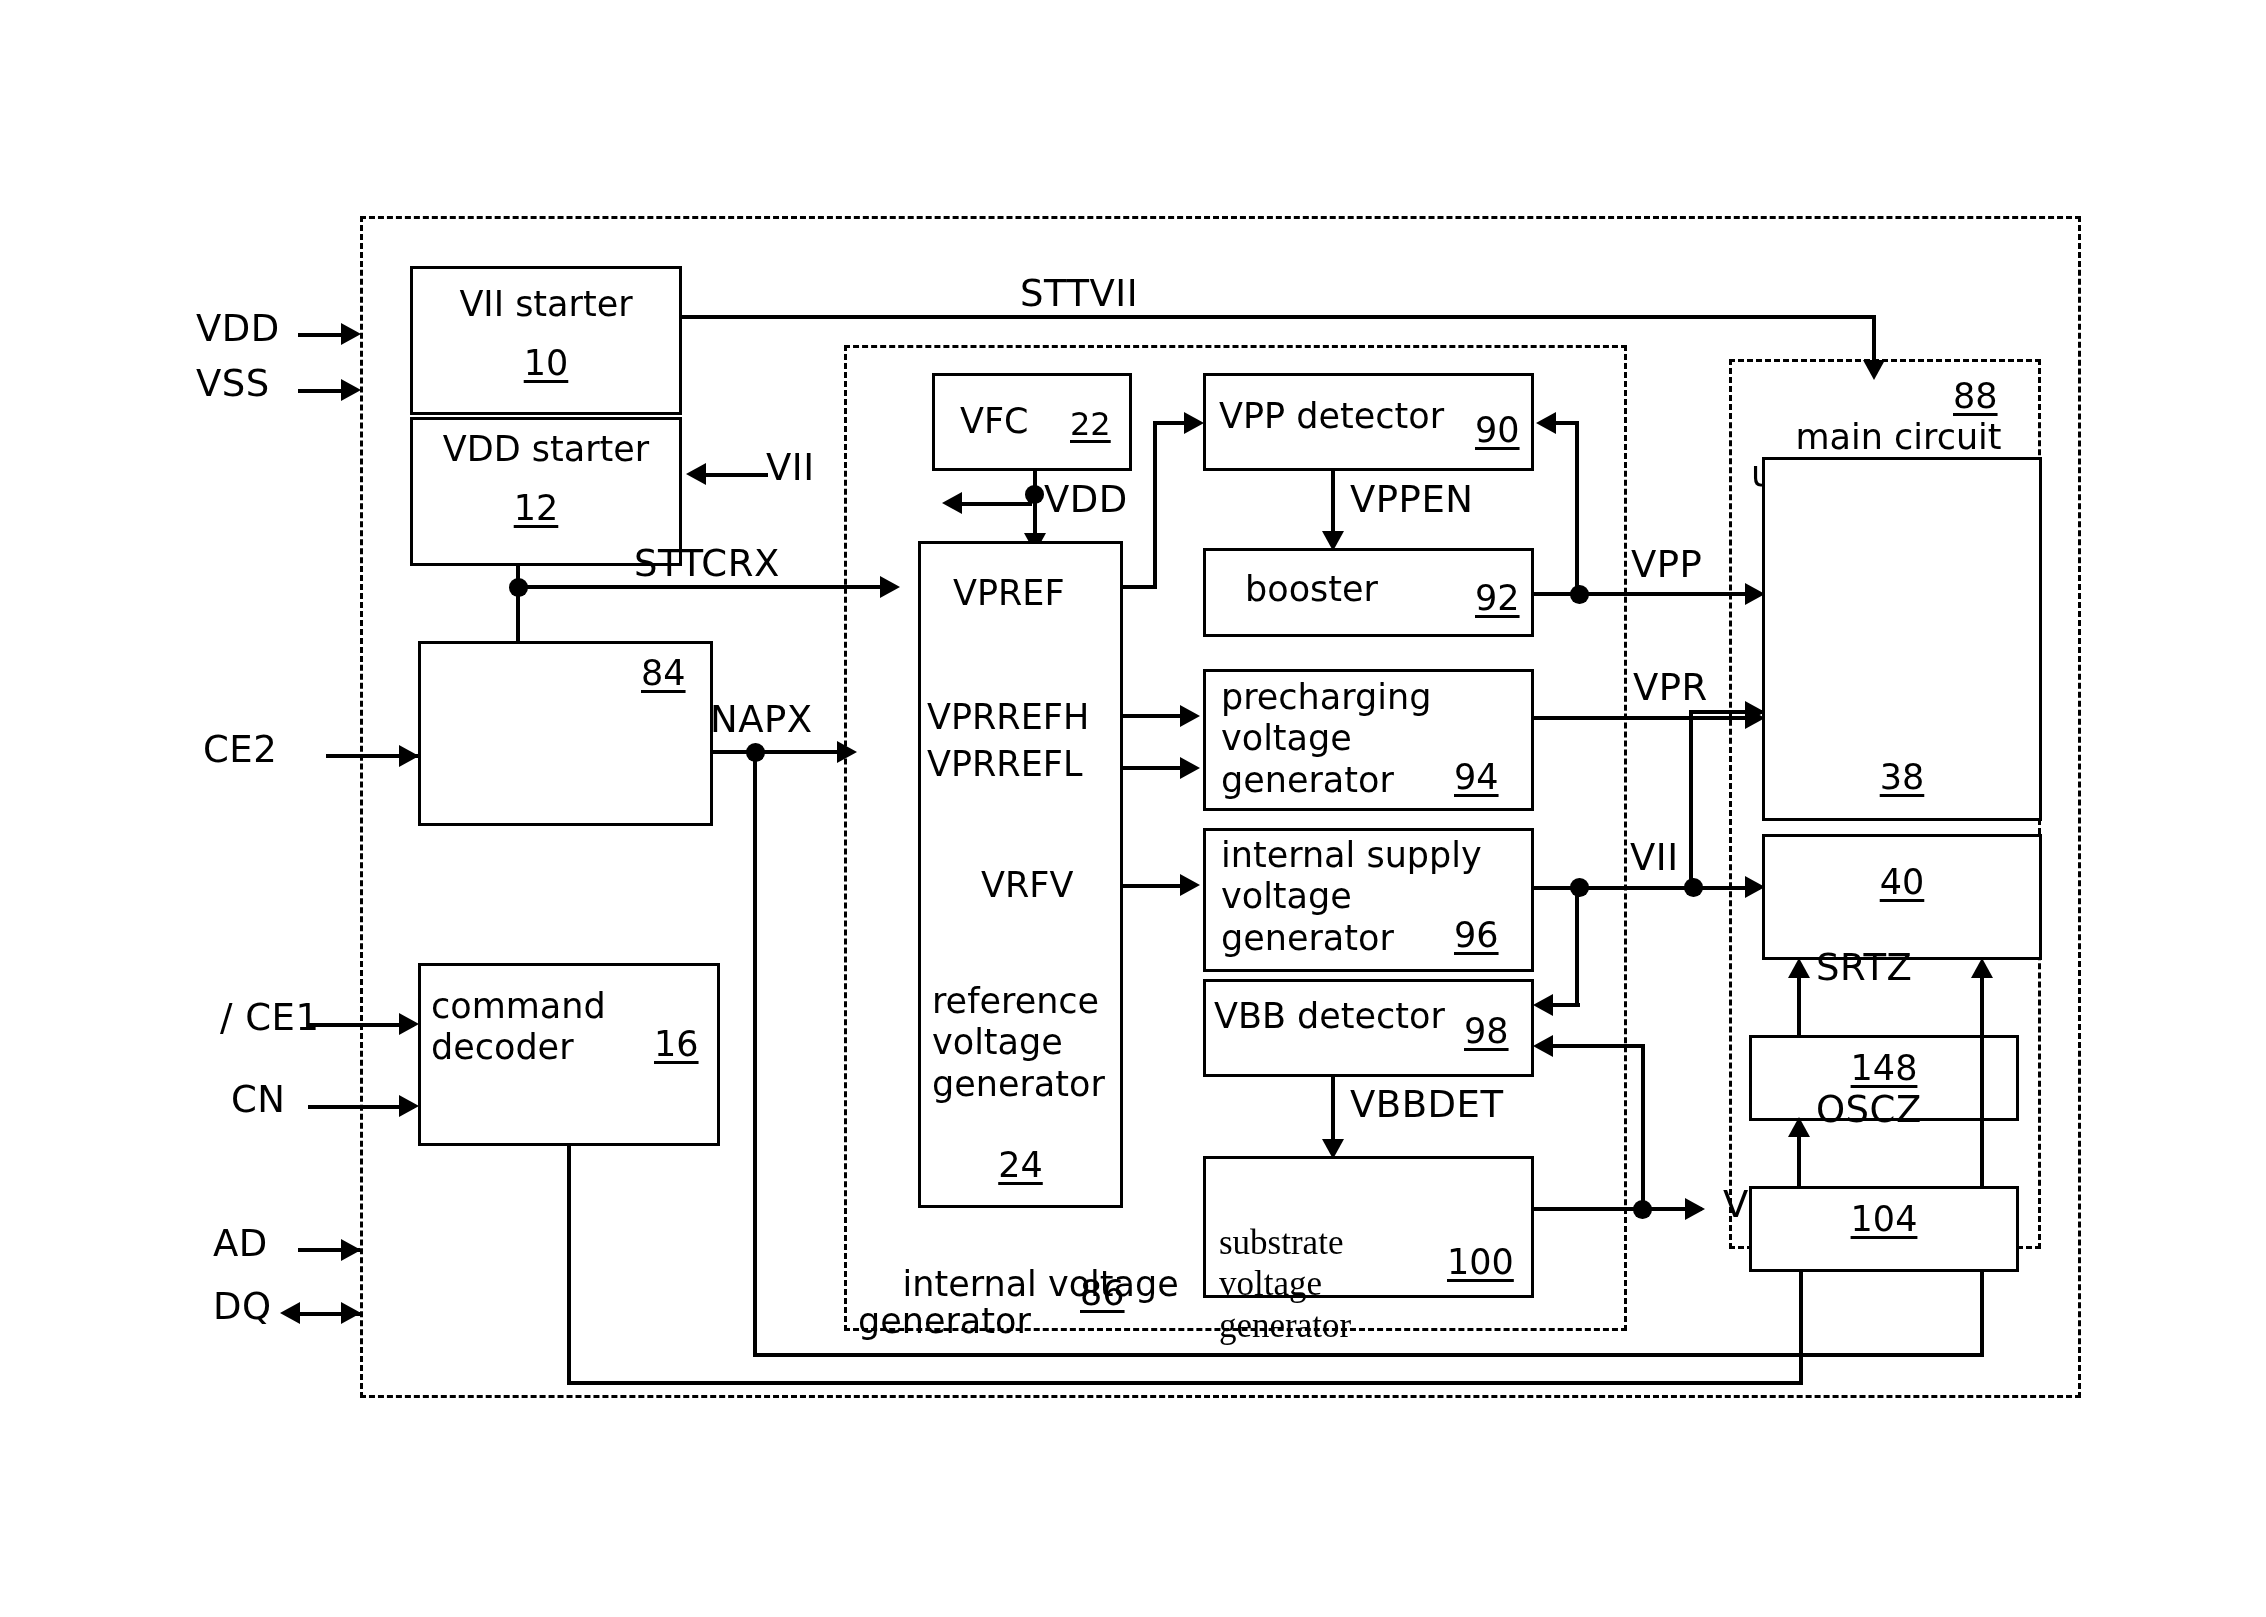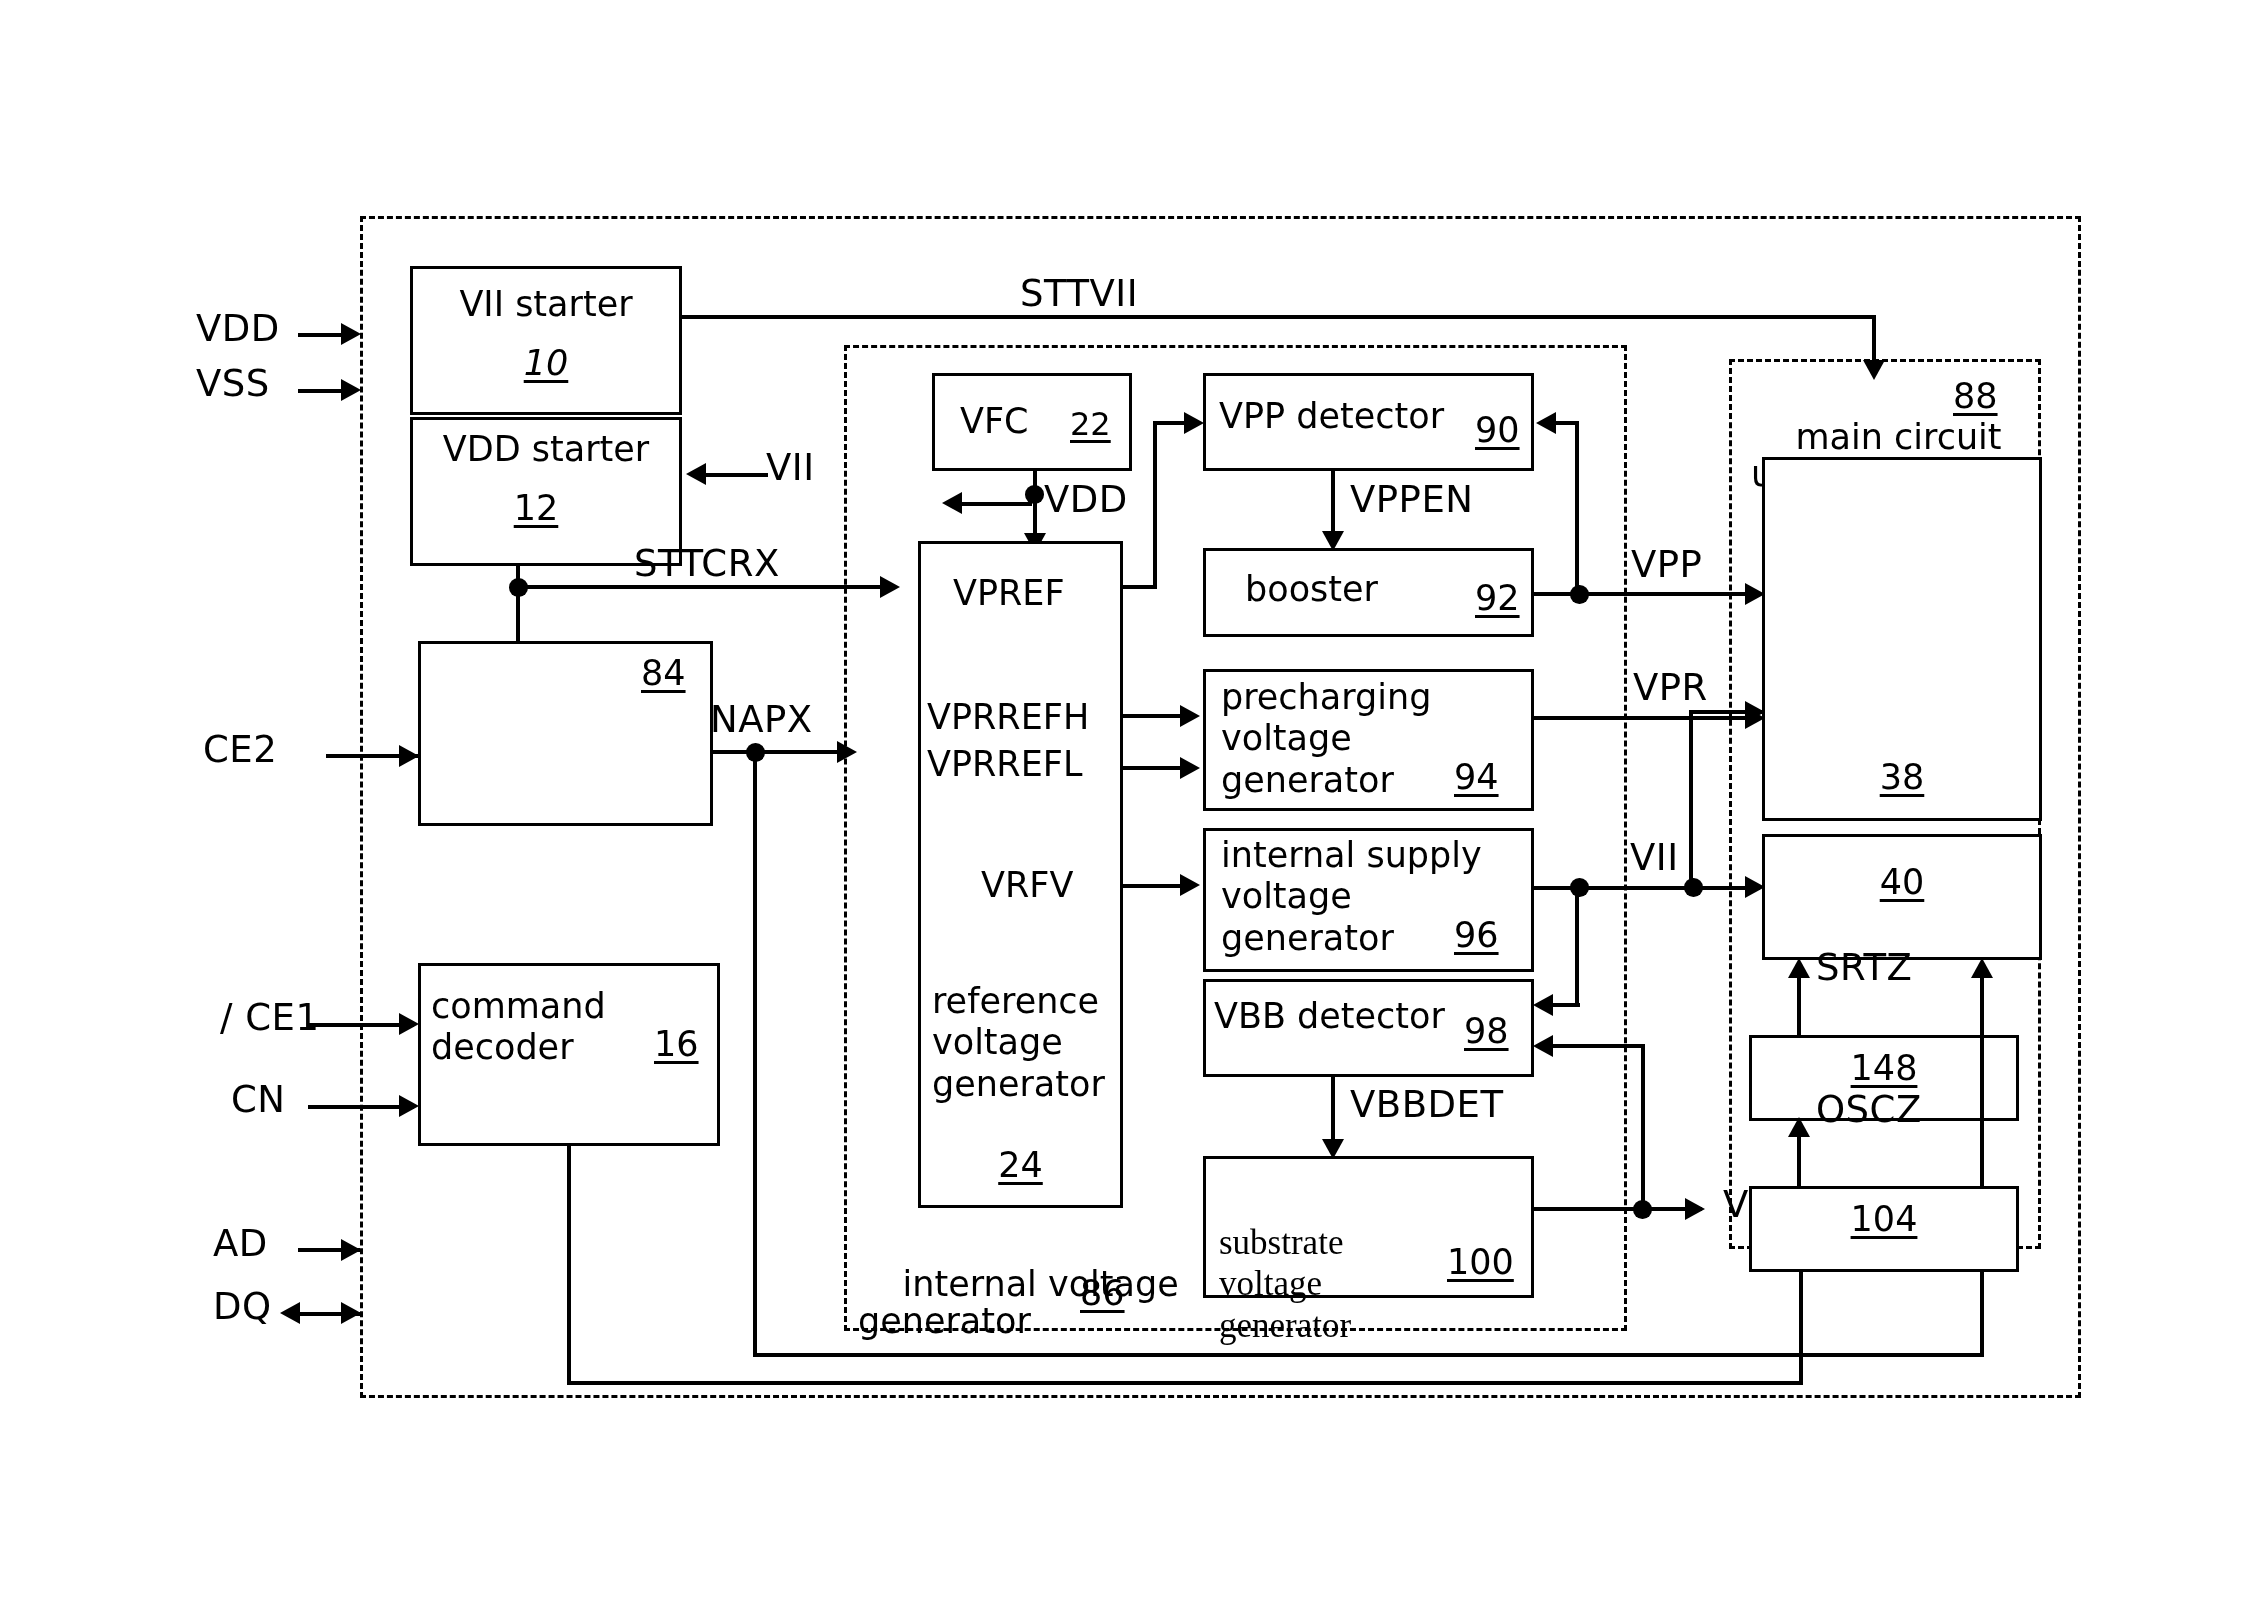--- a/index.html
+++ b/index.html
@@ -75,21 +75,21 @@
   <div class="hl" style="left:298px;top:1248px;width:62px;"></div>
   <div class="ar ar-r" style="left:341px;top:1239px;"></div>
 
   <div class="lbl t-sig" style="left:213px;top:1288px;">DQ</div>
   <div class="hl" style="left:298px;top:1312px;width:62px;"></div>
   <div class="ar ar-r" style="left:341px;top:1302px;"></div>
   <div class="ar ar-l" style="left:280px;top:1302px;"></div>
 
   <div class="box" style="left:410px;top:266px;width:272px;height:149px;"></div>
   <div class="blk-txt ctr" style="left:410px;top:284px;width:272px;">VII starter</div>
-  <div class="blk-txt ctr num" style="left:410px;top:343px;width:272px;font-style:italic;">10</div>
+  <div class="blk-txt ctr num" style="left:410px;top:343px;width:272px;">10</div>
 
   <div class="box" style="left:410px;top:417px;width:272px;height:149px;"></div>
   <div class="blk-txt ctr" style="left:410px;top:429px;width:272px;">VDD starter</div>
   <div class="blk-txt ctr num" style="left:410px;top:488px;width:252px;">12</div>
 
   <div class="lbl t-sig" style="left:766px;top:449px;">VII</div>
   <div class="hl" style="left:701px;top:473px;width:67px;"></div>
   <div class="ar ar-l" style="left:686px;top:463px;"></div>
 
   <div class="box" style="left:418px;top:641px;width:295px;height:185px;"></div>

